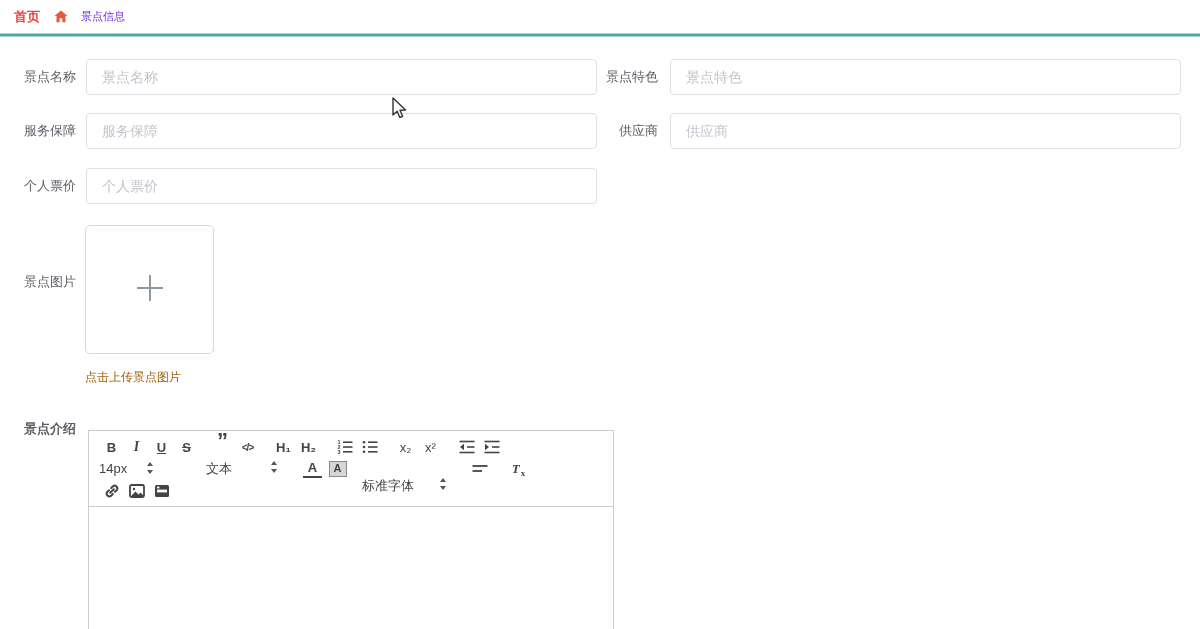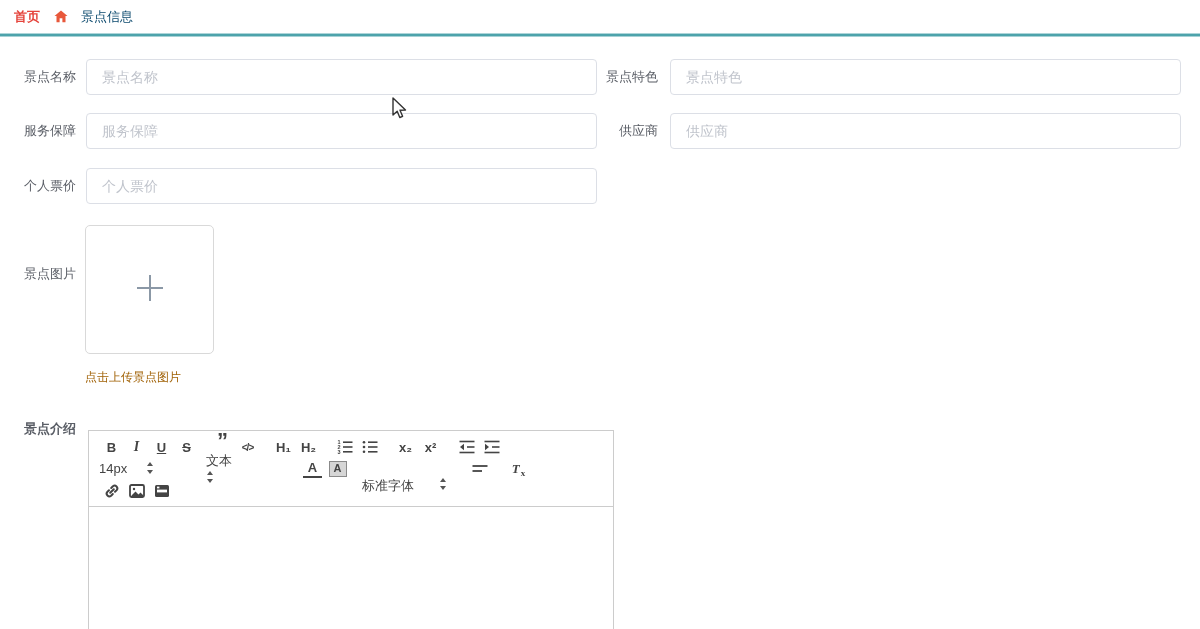--- a/index.html
+++ b/index.html
@@ -6,21 +6,21 @@
   body{
     width:1200px;height:629px;position:relative;overflow:hidden;
     background:#ffffff;
     font-family:"Liberation Sans","DejaVu Sans",sans-serif;
     -webkit-font-smoothing:antialiased;
   }
   
   .header{position:absolute;top:0;left:0;width:1200px;height:33px;background:#fff;display:flex;align-items:center;padding-left:14px;box-sizing:border-box;}
   .crumb-home{font-size:13px;font-weight:bold;color:#e5443c;cursor:pointer;}
   .crumb-icon{margin:0 13px 0 14px;display:inline-flex;align-items:center;}
-  .crumb-current{font-size:13px;color:#0c4a6e;}
+  .crumb-current{font-size:11px;color:#6d28d9;}
   .accent-line{position:absolute;top:33px;left:0;width:1200px;height:4px;
     background:linear-gradient(to bottom,#e2f1f2 0%,#4da3ab 35%,#4da3ab 72%,#eef7f7 100%);}
   
   .field-label{position:absolute;font-size:13px;color:#5a5e66;line-height:36px;white-space:nowrap;}
   .field-label.r{width:62px;text-align:right;}
   .txt-input{position:absolute;height:36px;width:511px;border:1px solid #dcdfe6;border-radius:4px;
     box-sizing:border-box;padding:0 15px;font-size:14px;color:#606266;outline:none;background:#fff;}
   .txt-input::placeholder{color:#c0c4cc;}
   
   .upload-box{position:absolute;left:85px;top:225px;width:129px;height:129px;border:1px solid #d9d9d9;
@@ -32,24 +32,24 @@
   .ql-row{display:flex;align-items:center;height:22px;}
   .grp{display:flex;margin-right:11px;}
   .ql-btn{width:25px;height:22px;display:inline-flex;align-items:center;justify-content:center;
     border:none;background:none;padding:0;color:#444;font-weight:bold;font-size:13px;cursor:pointer;font-family:inherit;}
   .ql-btn svg{display:block;}
   .b-italic{font-style:italic;font-family:"Liberation Serif","DejaVu Serif",serif;font-size:14px;}
   .b-under{text-decoration:underline;}
   .b-strike{text-decoration:line-through;}
   .b-quote{font-size:22px;line-height:10px;height:10px;overflow:visible;}
   .b-code{font-size:10px;letter-spacing:-1px;}
-  .b-script{font-weight:700;font-size:13px;}
+  .b-script{font-weight:400;font-size:13px;}
   .picker{display:flex;justify-content:space-between;color:#444;font-size:13px;cursor:pointer;}
   .p-size{width:55px;margin-right:52px;}
-  .p-header{width:72px;margin-right:22px;flex-direction:column;}
+  .p-header{width:72px;margin-right:22px;}
   .p-font{width:85px;margin-right:20px;margin-left:12px;margin-top:34px;}
   .b-color{border-bottom:2px solid #444;line-height:13px;height:15px;width:auto;padding:0 5px;}
   .b-bg{background:#d6d6d6;border:1px solid #8a8a8a;font-size:11px;height:14px;width:16px;}
   .align-btn{margin-right:14px;}
   .b-clean{font-style:italic;font-family:"Liberation Serif","DejaVu Serif",serif;align-items:center;}
   .b-clean .sub-x{font-size:9px;font-style:normal;font-weight:bold;margin-left:1px;vertical-align:-3px;}
   .editor-content{height:160px;cursor:text;}
   
   .mouse-cursor{position:absolute;left:390px;top:97px;pointer-events:none;}
 </style>
@@ -75,21 +75,21 @@
 
 <label class="field-label" style="left:24px;top:113px;">服务保障</label>
 <input class="txt-input" style="left: 86px; top: 113px;" placeholder="服务保障">
 
 <label class="field-label r" style="left:596px;top:113px;">供应商</label>
 <input class="txt-input" style="left: 670px; top: 113px;" placeholder="供应商">
 
 <label class="field-label" style="left:24px;top:168px;">个人票价</label>
 <input class="txt-input" style="left: 86px; top: 168px;" placeholder="个人票价">
 
-<label class="field-label" style="left:24px;top:256px;">景点图片</label>
+<label class="field-label" style="left:24px;top:264px;">景点图片</label>
 <div class="upload-box">
   <span>
     <svg width="30" height="30" viewBox="0 0 30 30">
       <path d="M15 2 V28 M2 15 H28" stroke="#8b98a6" stroke-width="2" fill="none"></path>
     </svg>
   </span>
 </div>
 <div class="upload-hint">点击上传景点图片</div>
 
 <label class="field-label" style="left:24px;top:411px;font-weight:bold;">景点介绍</label>

